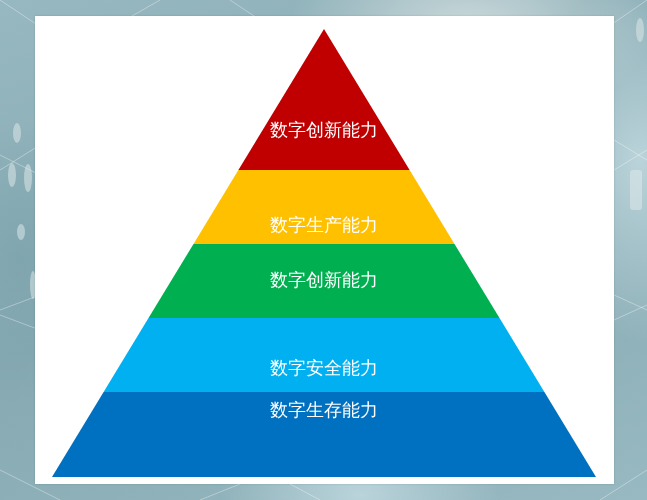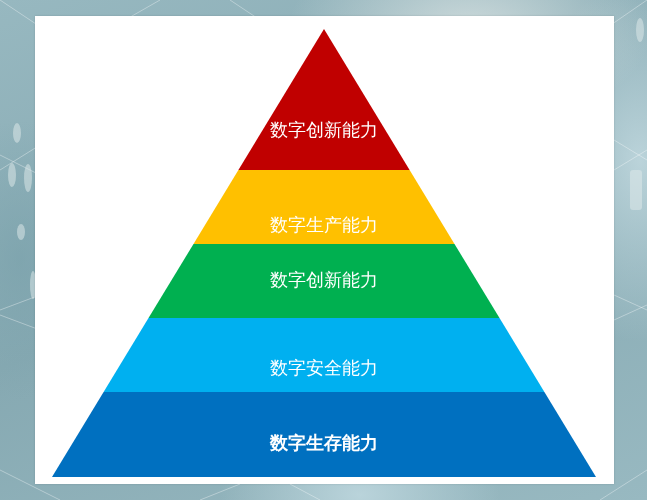--- a/index.html
+++ b/index.html
@@ -73,13 +73,13 @@
   <polygon id="lv1" points="238.4,170 409.6,170 454.5,244 193.5,244" fill="#FFC000"></polygon>
   <polygon id="lv2" points="193.5,244 454.5,244 499.5,318 148.5,318" fill="#00B050"></polygon>
   <polygon id="lv3" points="148.5,318 499.5,318 544.4,392 103.6,392" fill="#00B0F0"></polygon>
   <polygon id="lv4" points="103.6,392 544.4,392 596,477 52,477" fill="#0070C0"></polygon>
 </svg>
 
 <div class="label" style="top:130px;">数字创新能力</div>
 <div class="label" style="top:225px;">数字生产能力</div>
 <div class="label" style="top:280px;">数字创新能力</div>
 <div class="label" style="top:368px;">数字安全能力</div>
-<div class="label" style="top:443px;font-weight:bold;">数字生存能力</div>
+<div class="label" style="top:410px;">数字生存能力</div>
 
 </body></html>

